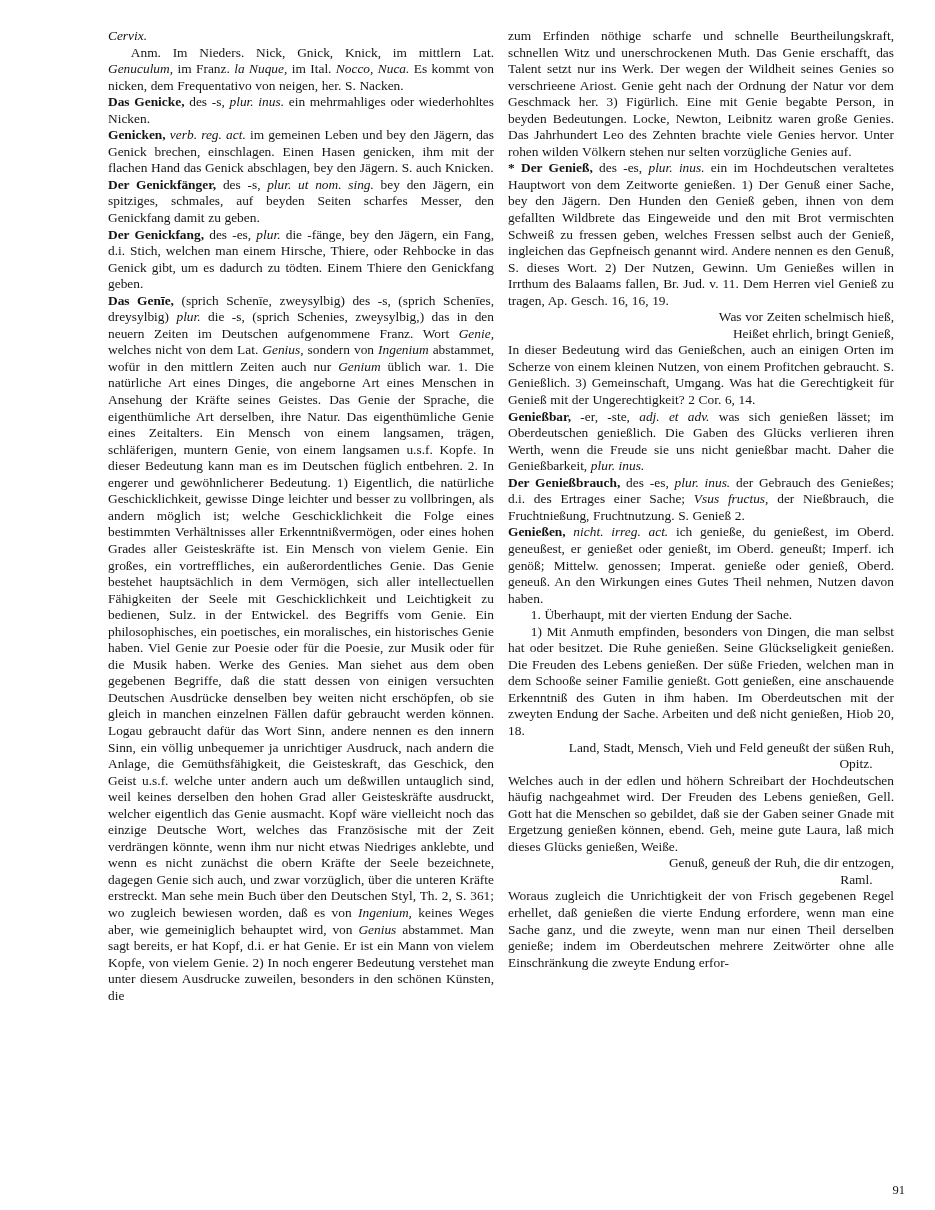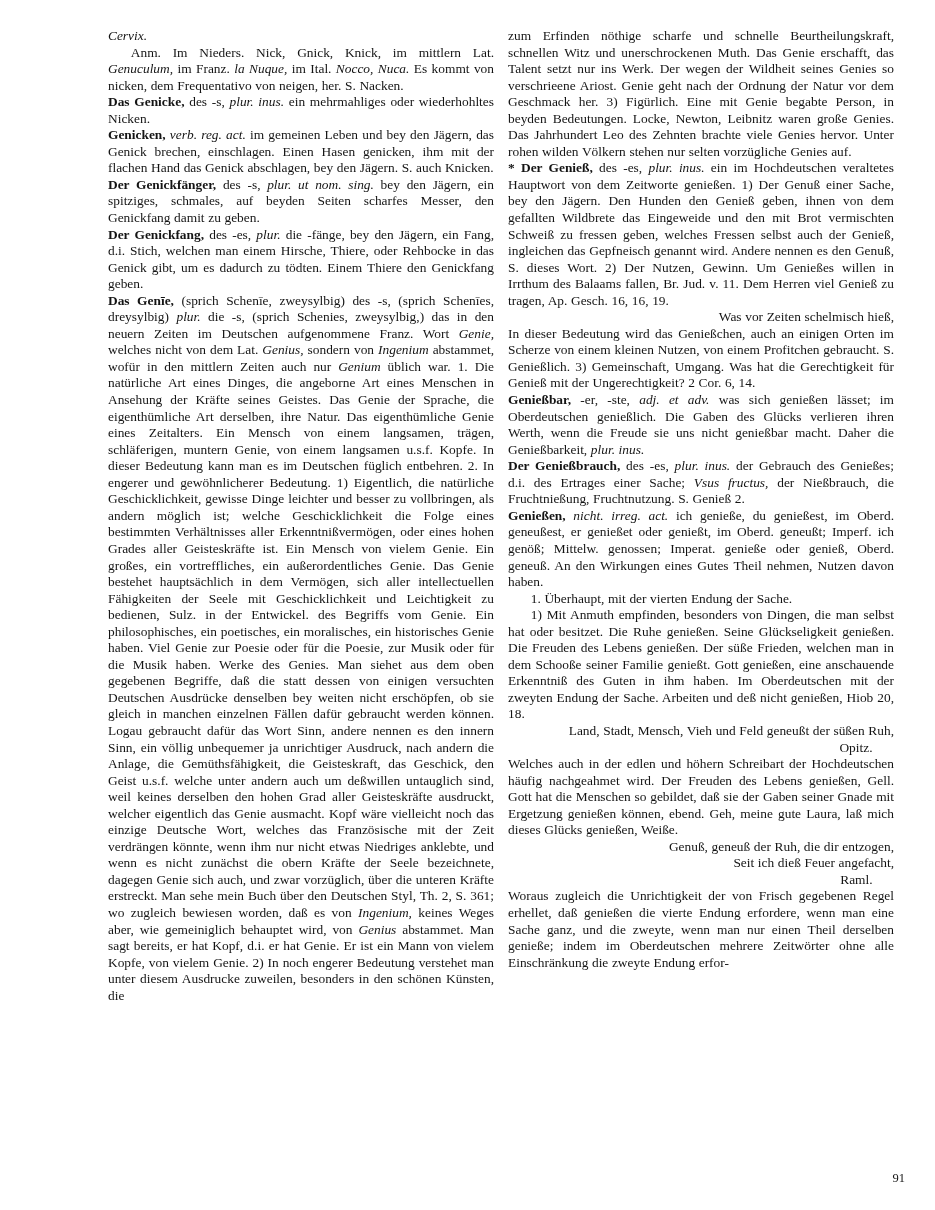--- a/index.html
+++ b/index.html
@@ -31,21 +31,21 @@
     word-spacing: 0.02em;
   }
   .para { margin: 0; }
   .para.indent { text-indent: 1.7em; }
   .para.verse { text-align: right; padding-left: 1.4em; }
   .para.attribution { text-align: right; padding-right: 1.6em; }
   .b { font-weight: bold; }
   .i { font-style: italic; }
   .page-number {
     position: absolute;
-    right: 30px; bottom: 24px;
+    right: 30px; bottom: 12px;
     font-size: 12.5px;
   }
 </style>
 </head>
 <body>
 
 <div class="page">
   <div class="columns">
     <div class="col">
         <p class="para normal"><span class="i">Cervix.</span></p>
@@ -53,29 +53,29 @@
         <p class="para normal"><span class="b">Das Genicke,</span><span> des -s, </span><span class="i">plur. inus.</span><span> ein mehrmahliges oder wiederhohltes Nicken.</span></p>
         <p class="para normal"><span class="b">Genicken,</span><span> </span><span class="i">verb. reg. act.</span><span> im gemeinen Leben und bey den Jägern, das Genick brechen, einschlagen. Einen Hasen genicken, ihm mit der flachen Hand das Genick abschlagen, bey den Jägern. S. auch Knicken.</span></p>
         <p class="para normal"><span class="b">Der Genickfänger,</span><span> des -s, </span><span class="i">plur. ut nom. sing.</span><span> bey den Jägern, ein spitziges, schmales, auf beyden Seiten scharfes Messer, den Genickfang damit zu geben.</span></p>
         <p class="para normal"><span class="b">Der Genickfang,</span><span> des -es, </span><span class="i">plur.</span><span> die -fänge, bey den Jägern, ein Fang, d.i. Stich, welchen man einem Hirsche, Thiere, oder Rehbocke in das Genick gibt, um es dadurch zu tödten. Einem Thiere den Genickfang geben.</span></p>
         <p class="para normal"><span class="b">Das Genīe,</span><span> (sprich Schenīe, zweysylbig) des -s, (sprich Schenīes, dreysylbig) </span><span class="i">plur.</span><span> die -s, (sprich Schenies, zweysylbig,) das in den neuern Zeiten im Deutschen aufgenommene Franz. Wort </span><span class="i">Genie,</span><span> welches nicht von dem Lat. </span><span class="i">Genius,</span><span> sondern von </span><span class="i">Ingenium</span><span> abstammet, wofür in den mittlern Zeiten auch nur </span><span class="i">Genium</span><span> üblich war. 1. Die natürliche Art eines Dinges, die angeborne Art eines Menschen in Ansehung der Kräfte seines Geistes. Das Genie der Sprache, die eigenthümliche Art derselben, ihre Natur. Das eigenthümliche Genie eines Zeitalters. Ein Mensch von einem langsamen, trägen, schläferigen, muntern Genie, von einem langsamen u.s.f. Kopfe. In dieser Bedeutung kann man es im Deutschen füglich entbehren. 2. In engerer und gewöhnlicherer Bedeutung. 1) Eigentlich, die natürliche Geschicklichkeit, gewisse Dinge leichter und besser zu vollbringen, als andern möglich ist; welche Geschicklichkeit die Folge eines bestimmten Verhältnisses aller Erkenntnißvermögen, oder eines hohen Grades aller Geisteskräfte ist. Ein Mensch von vielem Genie. Ein großes, ein vortreffliches, ein außerordentliches Genie. Das Genie bestehet hauptsächlich in dem Vermögen, sich aller intellectuellen Fähigkeiten der Seele mit Geschicklichkeit und Leichtigkeit zu bedienen, Sulz. in der Entwickel. des Begriffs vom Genie. Ein philosophisches, ein poetisches, ein moralisches, ein historisches Genie haben. Viel Genie zur Poesie oder für die Poesie, zur Musik oder für die Musik haben. Werke des Genies. Man siehet aus dem oben gegebenen Begriffe, daß die statt dessen von einigen versuchten Deutschen Ausdrücke denselben bey weiten nicht erschöpfen, ob sie gleich in manchen einzelnen Fällen dafür gebraucht werden können. Logau gebraucht dafür das Wort Sinn, andere nennen es den innern Sinn, ein völlig unbequemer ja unrichtiger Ausdruck, nach andern die Anlage, die Gemüthsfähigkeit, die Geisteskraft, das Geschick, den Geist u.s.f. welche unter andern auch um deßwillen untauglich sind, weil keines derselben den hohen Grad aller Geisteskräfte ausdruckt, welcher eigentlich das Genie ausmacht. Kopf wäre vielleicht noch das einzige Deutsche Wort, welches das Französische mit der Zeit verdrängen könnte, wenn ihm nur nicht etwas Niedriges anklebte, und wenn es nicht zunächst die obern Kräfte der Seele bezeichnete, dagegen Genie sich auch, und zwar vorzüglich, über die unteren Kräfte erstreckt. Man sehe mein Buch über den Deutschen Styl, Th. 2, S. 361; wo zugleich bewiesen worden, daß es von </span><span class="i">Ingenium,</span><span> keines Weges aber, wie gemeiniglich behauptet wird, von </span><span class="i">Genius</span><span> abstammet. Man sagt bereits, er hat Kopf, d.i. er hat Genie. Er ist ein Mann von vielem Kopfe, von vielem Genie. 2) In noch engerer Bedeutung verstehet man unter diesem Ausdrucke zuweilen, besonders in den schönen Künsten, die</span></p>
       </div>
     <div class="col">
         <p class="para normal"><span>zum Erfinden nöthige scharfe und schnelle Beurtheilungskraft, schnellen Witz und unerschrockenen Muth. Das Genie erschafft, das Talent setzt nur ins Werk. Der wegen der Wildheit seines Genies so verschrieene Ariost. Genie geht nach der Ordnung der Natur vor dem Geschmack her. 3) Figürlich. Eine mit Genie begabte Person, in beyden Bedeutungen. Locke, Newton, Leibnitz waren große Genies. Das Jahrhundert Leo des Zehnten brachte viele Genies hervor. Unter rohen wilden Völkern stehen nur selten vorzügliche Genies auf.</span></p>
         <p class="para normal"><span class="b">* Der Genieß,</span><span> des -es, </span><span class="i">plur. inus.</span><span> ein im Hochdeutschen veraltetes Hauptwort von dem Zeitworte genießen. 1) Der Genuß einer Sache, bey den Jägern. Den Hunden den Genieß geben, ihnen von dem gefallten Wildbrete das Eingeweide und den mit Brot vermischten Schweiß zu fressen geben, welches Fressen selbst auch der Genieß, ingleichen das Gepfneisch genannt wird. Andere nennen es den Genuß, S. dieses Wort. 2) Der Nutzen, Gewinn. Um Genießes willen in Irrthum des Balaams fallen, Br. Jud. v. 11. Dem Herren viel Genieß zu tragen, Ap. Gesch. 16, 16, 19.</span></p>
         <p class="para verse"><span>Was vor Zeiten schelmisch hieß,</span></p>
+        <p class="para verse"><span>Heißet ehrlich, bringt Genieß,</span></p>
         <p class="para normal"><span>In dieser Bedeutung wird das Genießchen, auch an einigen Orten im Scherze von einem kleinen Nutzen, von einem Profitchen gebraucht. S. Genießlich. 3) Gemeinschaft, Umgang. Was hat die Gerechtigkeit für Genieß mit der Ungerechtigkeit? 2 Cor. 6, 14.</span></p>
         <p class="para normal"><span class="b">Genießbar,</span><span> -er, -ste, </span><span class="i">adj. et adv.</span><span> was sich genießen lässet; im Oberdeutschen genießlich. Die Gaben des Glücks verlieren ihren Werth, wenn die Freude sie uns nicht genießbar macht. Daher die Genießbarkeit, </span><span class="i">plur. inus.</span></p>
         <p class="para normal"><span class="b">Der Genießbrauch,</span><span> des -es, </span><span class="i">plur. inus.</span><span> der Gebrauch des Genießes; d.i. des Ertrages einer Sache; </span><span class="i">Vsus fructus,</span><span> der Nießbrauch, die Fruchtnießung, Fruchtnutzung. S. Genieß 2.</span></p>
         <p class="para normal"><span class="b">Genießen,</span><span> </span><span class="i">nicht. irreg. act.</span><span> ich genieße, du genießest, im Oberd. geneußest, er genießet oder genießt, im Oberd. geneußt; Imperf. ich genöß; Mittelw. genossen; Imperat. genieße oder genieß, Oberd. geneuß. An den Wirkungen eines Gutes Theil nehmen, Nutzen davon haben.</span></p>
         <p class="para indent"><span>1. Überhaupt, mit der vierten Endung der Sache.</span></p>
         <p class="para indent"><span>1) Mit Anmuth empfinden, besonders von Dingen, die man selbst hat oder besitzet. Die Ruhe genießen. Seine Glückseligkeit genießen. Die Freuden des Lebens genießen. Der süße Frieden, welchen man in dem Schooße seiner Familie genießt. Gott genießen, eine anschauende Erkenntniß des Guten in ihm haben. Im Oberdeutschen mit der zweyten Endung der Sache. Arbeiten und deß nicht genießen, Hiob 20, 18.</span></p>
         <p class="para verse"><span>Land, Stadt, Mensch, Vieh und Feld geneußt der süßen Ruh,</span></p>
         <p class="para attribution"><span>Opitz.</span></p>
         <p class="para normal"><span>Welches auch in der edlen und höhern Schreibart der Hochdeutschen häufig nachgeahmet wird. Der Freuden des Lebens genießen, Gell. Gott hat die Menschen so gebildet, daß sie der Gaben seiner Gnade mit Ergetzung genießen können, ebend. Geh, meine gute Laura, laß mich dieses Glücks genießen, Weiße.</span></p>
         <p class="para verse"><span>Genuß, geneuß der Ruh, die dir entzogen,</span></p>
-        <p class="para verse"><span>Seit ich dieß Feuer angefacht,</span></p>
         <p class="para attribution"><span>Raml.</span></p>
         <p class="para normal"><span>Woraus zugleich die Unrichtigkeit der von Frisch gegebenen Regel erhellet, daß genießen die vierte Endung erfordere, wenn man eine Sache ganz, und die zweyte, wenn man nur einen Theil derselben genieße; indem im Oberdeutschen mehrere Zeitwörter ohne alle Einschränkung die zweyte Endung erfor-</span></p>
       </div>
   </div>
   <div class="page-number">91</div>
 </div>
 
 </body></html>

